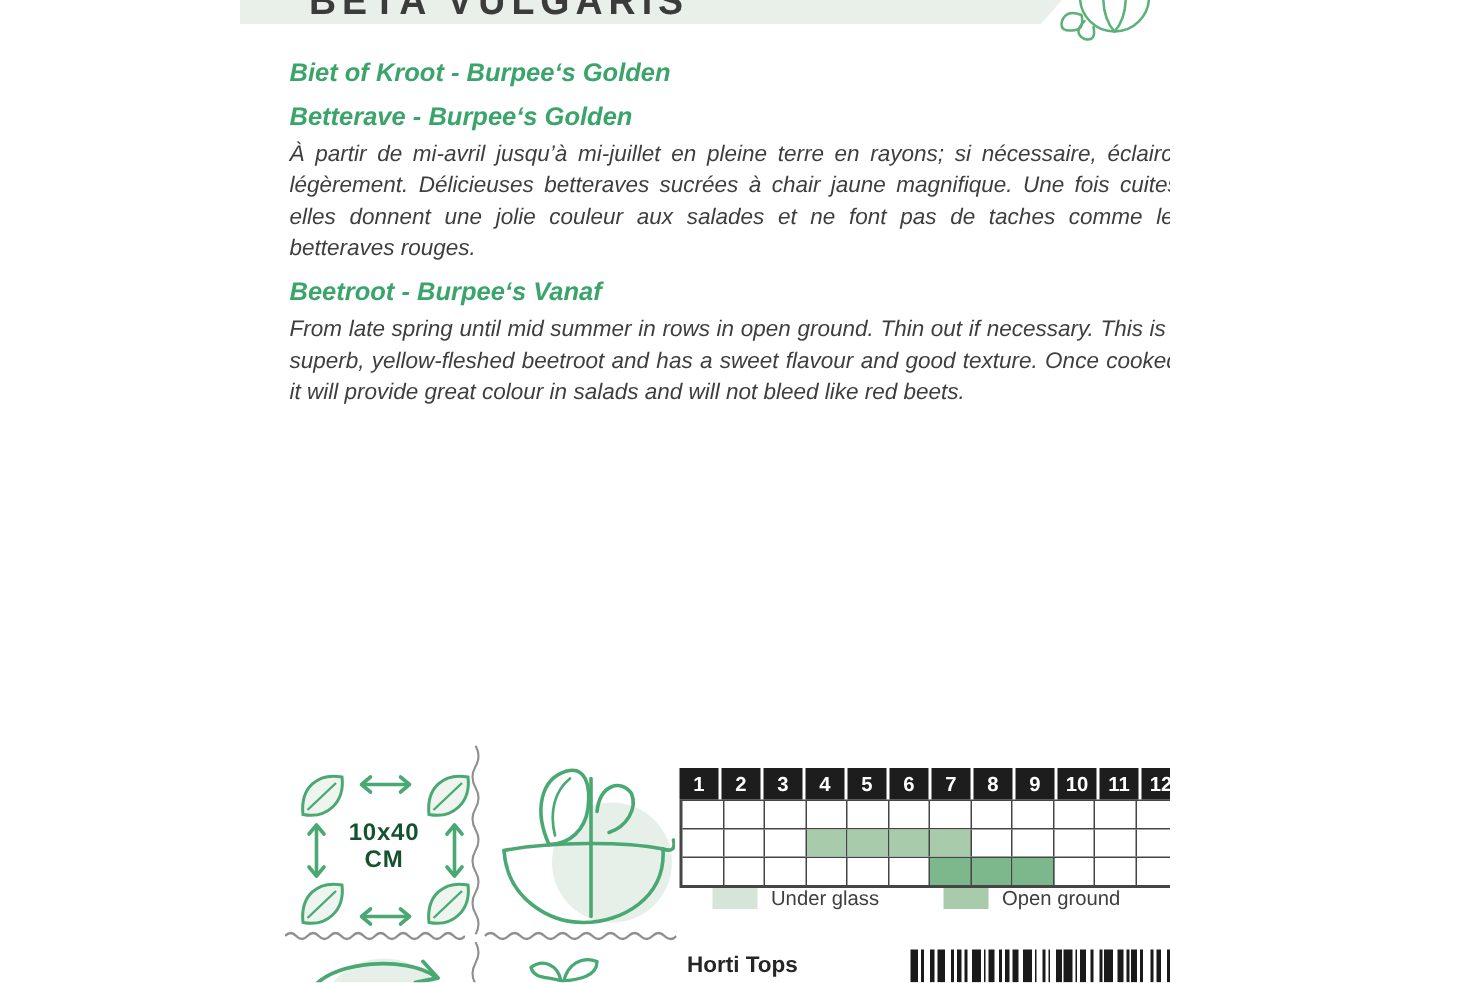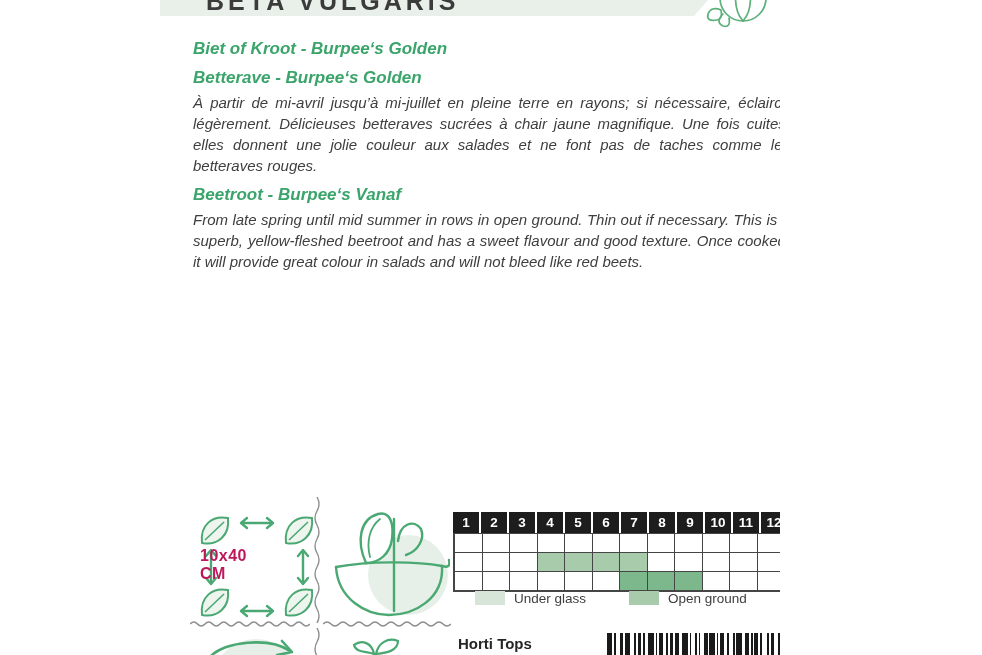--- a/index.html
+++ b/index.html
@@ -16,36 +16,36 @@
   .beet-illu{position:absolute;left:697px;top:-4px;}
 
   
   .content{position:absolute;left:193px;top:30px;width:597px;font-style:italic;}
   .section h2{margin:9px 0 4px 0;font-size:17px;line-height:20px;font-weight:bold;color:#3aa46b;}
   .section p{margin:0;font-size:15px;line-height:21px;color:#3e3e3e;text-align:justify;}
 
   
   .icons{position:absolute;left:190px;top:497px;width:266px;height:170px;}
   .icon-svg{position:absolute;}
-  .spacing-label{position:absolute;left:10px;top:50px;width:112px;text-align:left;
-        color:#be185d;font-weight:bold;font-size:16px;line-height:18px;letter-spacing:.5px;}
+  .spacing-label{position:absolute;left:10px;top:50px;width:112px;text-align:center;
+        color:#14532d;font-weight:bold;font-size:16px;line-height:18px;letter-spacing:.5px;}
 
   
   .calendar{position:absolute;left:453px;top:512px;width:334px;}
   .cal-header{display:grid;grid-template-columns:repeat(12,1fr);column-gap:2px;}
   .cal-head-cell{background:#1d1d1d;color:#fff;font-weight:bold;font-size:13.5px;
         height:21px;display:flex;align-items:center;justify-content:center;}
   .cal-body{border:2px solid #454545;border-top-width:1.5px;}
   .cal-row{display:grid;grid-template-columns:repeat(12,1fr);height:18px;border-bottom:1.5px solid #454545;}
   .cal-row:last-child{border-bottom:none;}
   .cal-cell{border-right:1.5px solid #454545;}
   .cal-cell:last-child{border-right:none;}
 
   .legend{position:absolute;left:453px;top:591px;width:334px;display:flex;align-items:center;}
-  .legend-group{display:flex;align-items:flex-start;margin-right:21px;padding-left:22px;}
+  .legend-group{display:flex;align-items:flex-end;margin-right:21px;padding-left:22px;}
   .legend-swatch{width:30px;height:14px;margin-right:9px;}
   .legend-label{font-size:13.5px;color:#3e3e3e;white-space:nowrap;}
 
   
   .brand{position:absolute;left:458px;top:635px;font-size:15px;font-weight:bold;color:#262626;}
   .barcode{position:absolute;left:607px;top:633px;width:180px;height:22px;font-size:0;}
   .barcode .bar{display:inline-block;height:22px;vertical-align:top;}
 </style>
 </head>
 <body>

